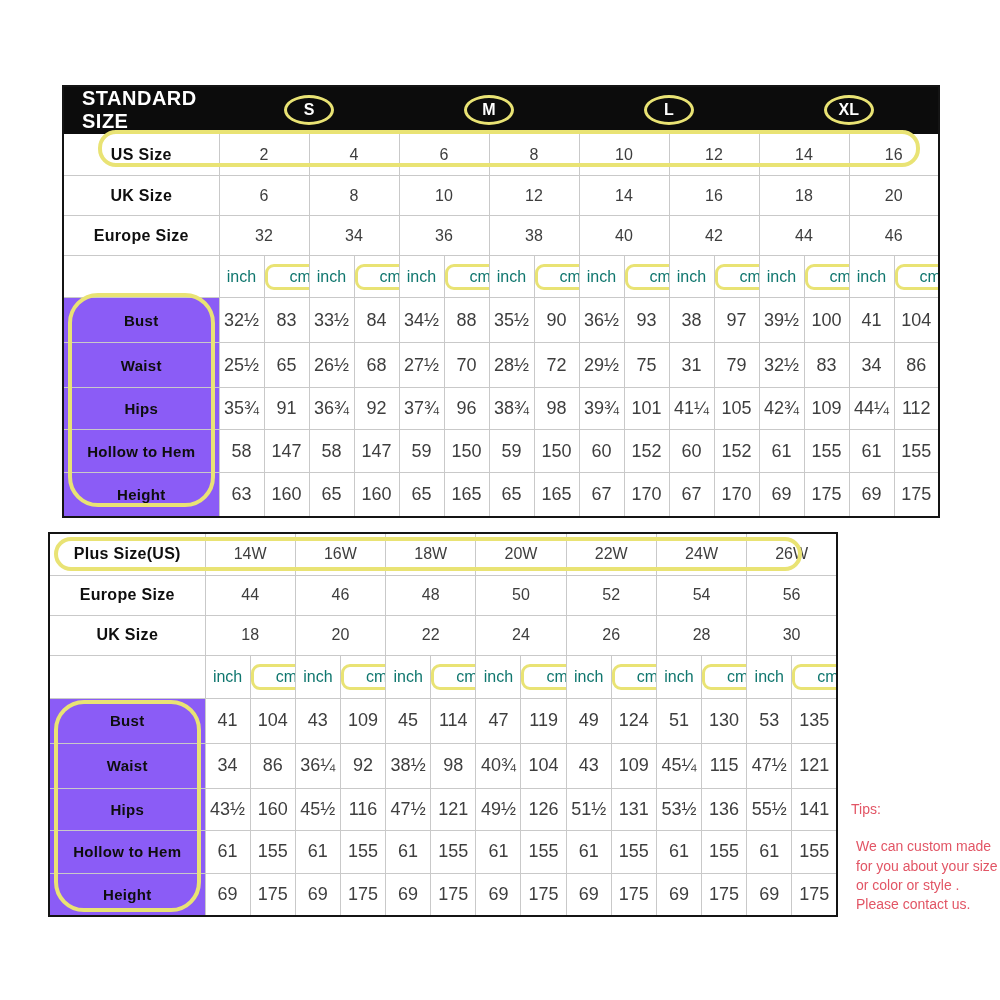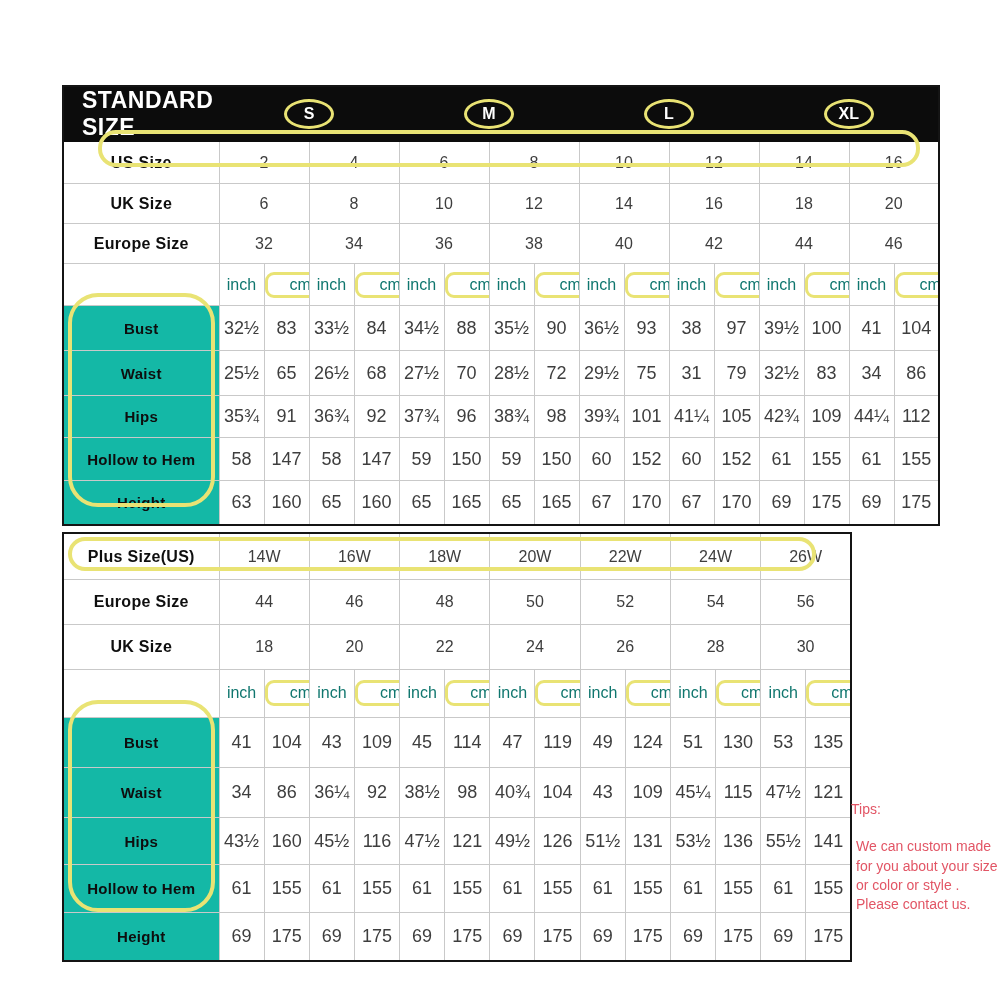--- a/index.html
+++ b/index.html
@@ -14,23 +14,23 @@
     border:2px solid #141414;background:#fff;
   }
   .size-table td{
     border:1px solid #c9c9c9;text-align:center;vertical-align:middle;
     padding:0;overflow:hidden;
   }
   td.lbl{font-weight:bold;color:#0e0e0e;font-size:16px;letter-spacing:.3px;margin-top:47px;}
   td.num{color:#3e3e3e;font-size:16px;}
   td.mnum{color:#3e3e3e;font-size:18px;}
   td.unit{color:#0f766e;font-size:16px;}
-  td.mlbl{background:#14b8a6;font-weight:bold;font-size:15px;color:#0e0e0e;letter-spacing:.3px;}
+  td.mlbl{background:#8b5cf6;font-weight:bold;font-size:15px;color:#0e0e0e;letter-spacing:.3px;}
   .head-row td{background:#0c0c0c;border-color:#0c0c0c;color:#fff;}
-  td.head-label{text-align:left;padding-left:18px;font-weight:bold;font-size:23px;letter-spacing:.5px;}
+  td.head-label{text-align:left;padding-left:18px;font-weight:bold;font-size:20px;letter-spacing:.5px;}
   .oval{
     display:inline-block;min-width:26px;padding:3px 9px;border:3px solid var(--hl);
     border-radius:50%;font-weight:bold;font-size:16px;color:#fff;
   }
   .cmbox{
     display:inline-block;border:3px solid var(--hl);border-radius:9px;padding:1px 22px;
   }
   .hl-rect{
     position:absolute;border:4px solid var(--hl);box-sizing:border-box;pointer-events:none;
   }
@@ -223,21 +223,21 @@
           <td class="mnum" colspan="1">175</td>
           <td class="mnum" colspan="1">69</td>
           <td class="mnum" colspan="1">175</td>
         </tr>
       </tbody>
     </table>
   <div class="hl-rect" id="hl-us-row"></div>
   <div class="hl-rect" id="hl-std-labels"></div>
 </div>
 
-<div class="wrap" style="left:62px;top:532px;width:790px;height:430px;">
+<div class="wrap" style="left:48px;top:532px;width:790px;height:383px;">
   <table class="size-table" id="plus-table">
       <colgroup>
         <col style="width: 156px;">
         <col>
         <col>
         <col>
         <col>
         <col>
         <col>
         <col>

